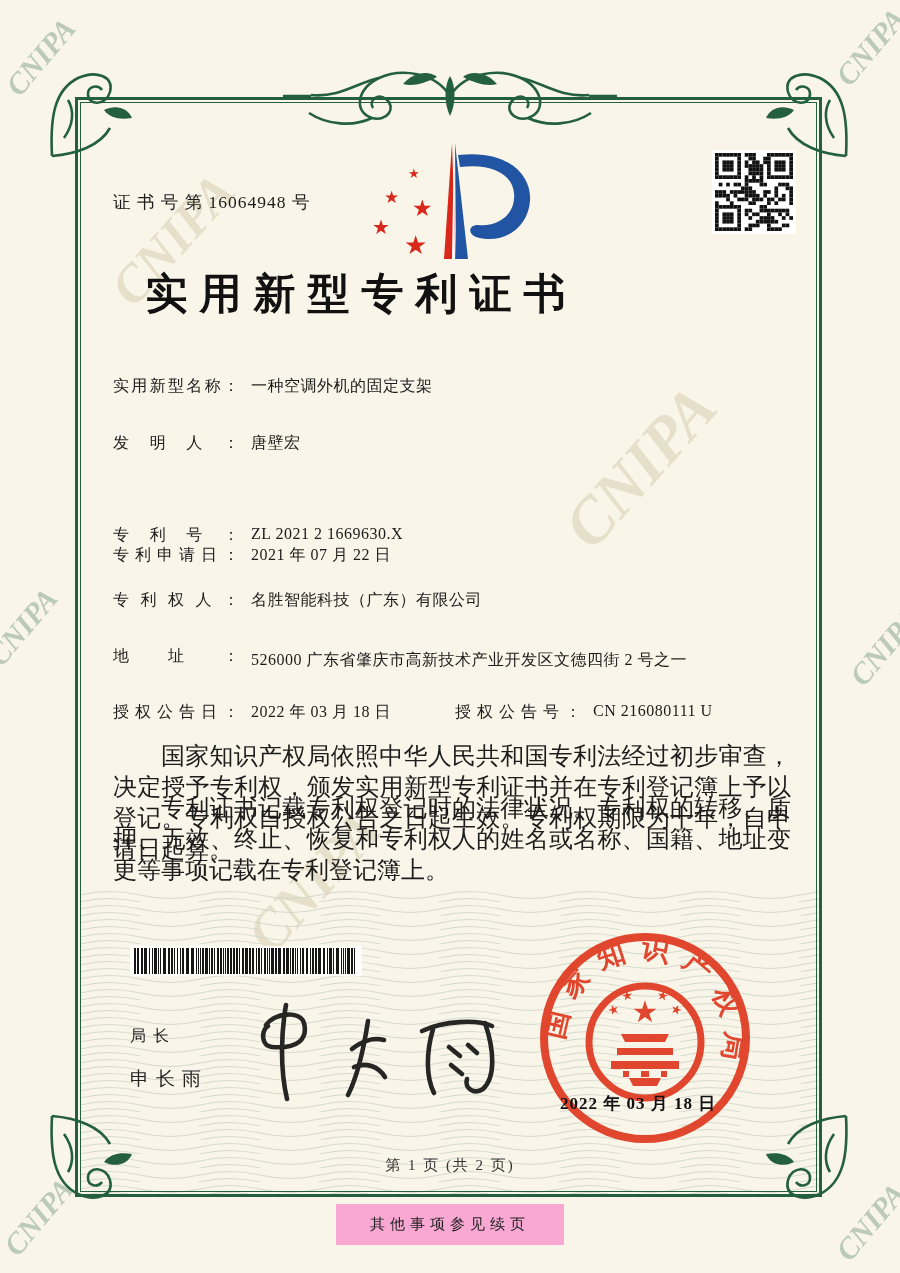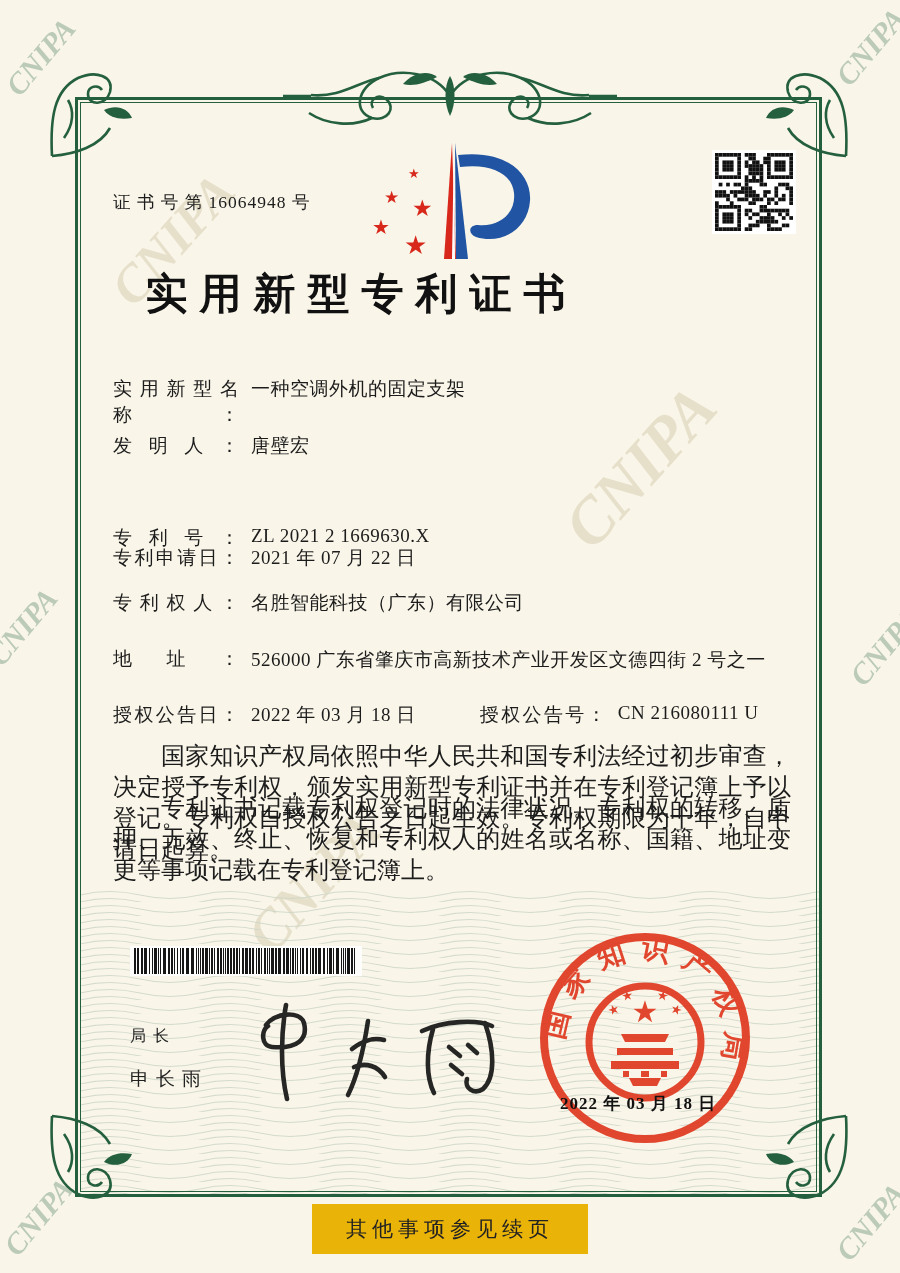--- a/index.html
+++ b/index.html
@@ -26,21 +26,21 @@
   
   #waves{position:absolute;left:80px;top:888px;width:740px;height:306px;z-index:2;}
 
   .abs{position:absolute;z-index:5;}
   #certno{left:113px;top:150px;font-size:17.5px;color:var(--ink);letter-spacing:1px;margin-top:40px;}
   #logo{left:356px;top:141px;width:188px;height:120px;}
   .logo-star{position:absolute;color:var(--logo-red);line-height:1;}
   #qr{left:712px;top:150px;width:84px;height:84px;background:#fff;padding:3px;}
   #title{left:0;width:723px;top:266px;text-align:center;font-size:42px;font-weight:bold;letter-spacing:12px;color:#111;}
 
-  .field{position:absolute;left:113px;z-index:5;font-size:19px;color:var(--ink);display:flex;}
+  .field{position:absolute;left:113px;z-index:5;font-size:16px;color:var(--ink);display:flex;}
   .field .lbl{width:126px;text-align:justify;text-align-last:justify;flex:none;}
   .field .val{margin-left:12px;letter-spacing:.5px;}
   .field .val.wrap{display:inline-block;width:545px;line-height:27px;}
   #grantrow{display:flex;width:690px;}
   #grantrow .cell{display:flex;}
   #grantrow .cell.right{margin-left:64px;}
 
   .para{position:absolute;left:113px;width:678px;font-size:24px;line-height:31px;color:var(--ink);
         text-align:justify;text-indent:2em;z-index:5;font-family:Liberation Serif, serif;}
 
@@ -48,21 +48,21 @@
 
   #sig-title{left:130px;top:1026px;font-size:16px;letter-spacing:7px;color:#222;z-index:5;}
   #sig-name{left:130px;top:1066px;font-size:19px;letter-spacing:7px;color:#222;z-index:5;}
   #signature{left:252px;top:995px;z-index:6;}
 
   #seal{left:537px;top:930px;z-index:5;}
   #seal-date{left:560px;top:1092px;font-size:17px;color:#111;letter-spacing:1px;z-index:7;font-weight:bold;}
 
   #pageinfo{left:0;width:900px;top:1156px;text-align:center;font-size:15px;letter-spacing:2px;color:#333;z-index:5;}
   #footnote{left:0;width:900px;top:1204px;text-align:center;z-index:6;}
-  #footnote span{display:inline-block;background:#eab308;padding:11px 34px;font-size:21px;letter-spacing:5px;color:#222;}
+  #footnote span{display:inline-block;background:#f9a8d4;padding:11px 34px;font-size:15px;letter-spacing:5px;color:#222;}
 </style>
 </head>
 <body>
 
 <div id="page">
 
   <div class="wm beige" style="left:95px;top:210px;font-size:52px;">CNIPA</div>
   <div class="wm beige" style="left:545px;top:430px;">CNIPA</div>
   <div class="wm beige" style="left:230px;top:850px;font-size:56px;">CNIPA</div>
 
@@ -544,17 +544,18 @@
       <text x="140" y="84" font-size="13" text-anchor="middle" transform="rotate(20 140 78)">★</text>
       <path d="M84,104 L132,104 L128,112 L88,112 Z"></path>
       <path d="M80,118 L136,118 L136,125 L80,125 Z"></path>
       <path d="M74,131 L142,131 L142,139 L74,139 Z"></path>
       <path d="M86,141 h6 v6 h-6 z M104,141 h8 v6 h-8 z M124,141 h6 v6 h-6 z"></path>
       <path d="M92,148 L124,148 L120,156 L96,156 Z"></path>
     </g>
   </svg>
   <div id="seal-date" class="abs">2022 年 03 月 18 日</div>
 
+  <div id="pageinfo" class="abs">第 1 页 (共 2 页)</div>
   <div id="footnote" class="abs">
     <span>其他事项参见续页</span>
   </div>
 
 </div>
 
 </body></html>

